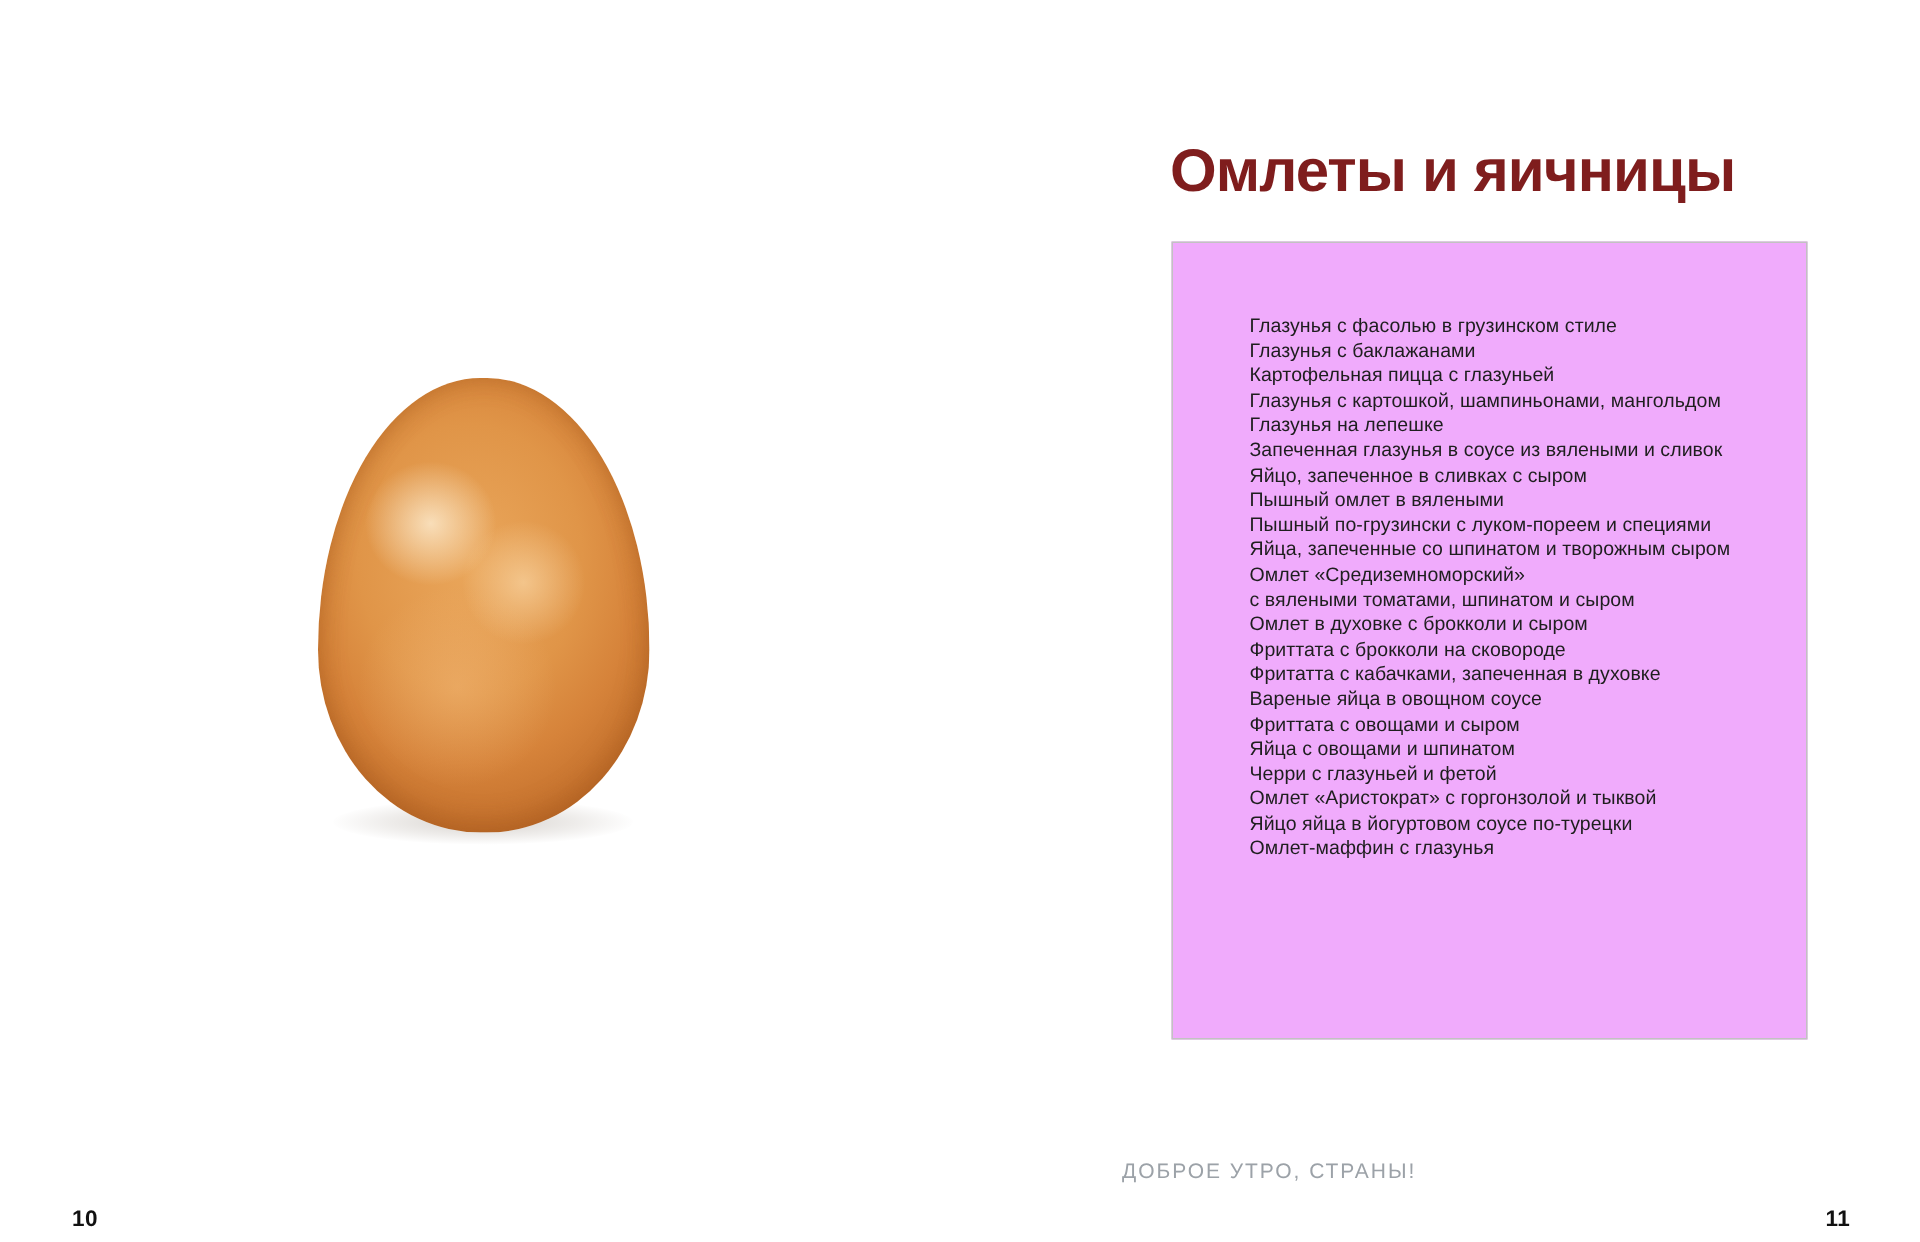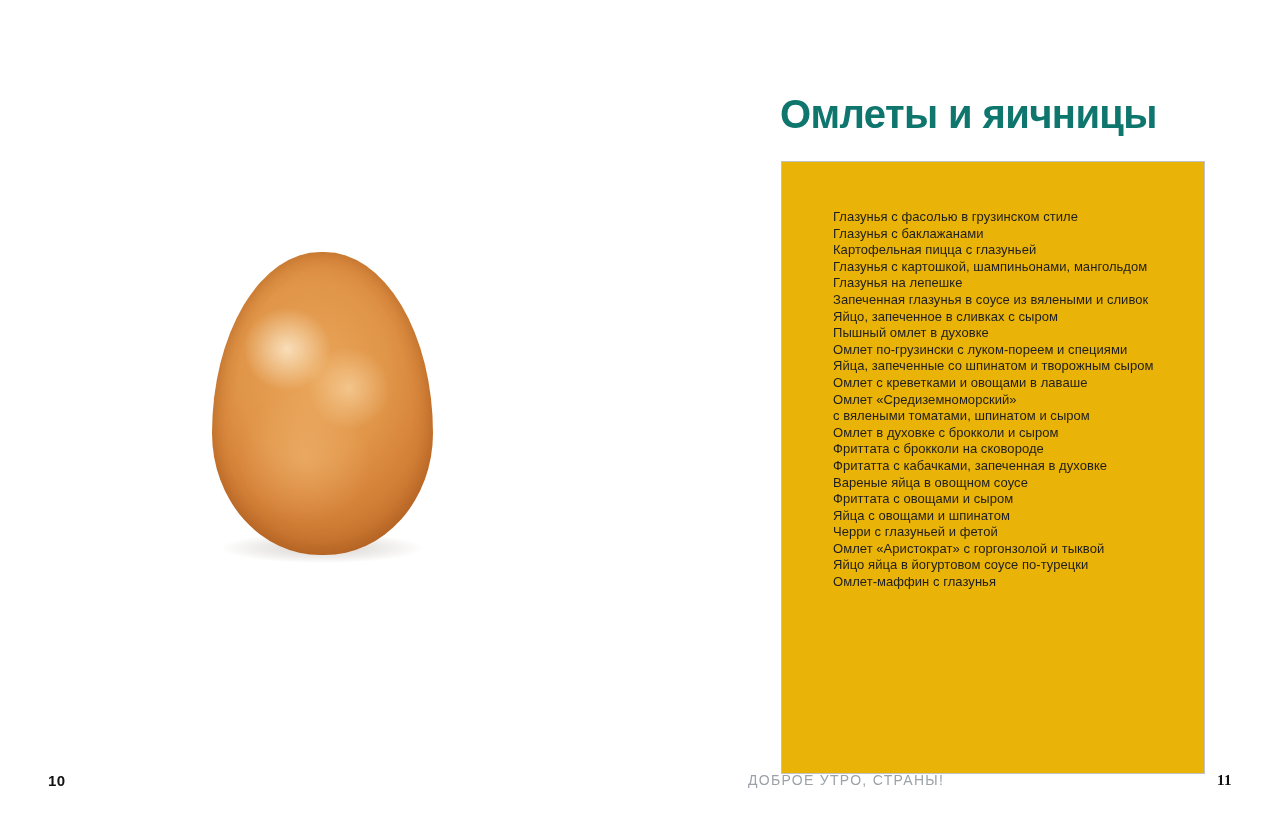--- a/index.html
+++ b/index.html
@@ -42,44 +42,45 @@
       radial-gradient(ellipse 75% 66% at 46% 40%, #eaa75c 0%, #e09548 45%, #d6833a 68%, #c87530 85%, #bd6a29 100%);
     box-shadow: inset 0 -6px 18px rgba(150,75,20,0.35), inset 0 4px 14px rgba(170,95,30,0.30);
   }
 
   .page-num {
     position: absolute;
     font-size: 15px;
     font-weight: 700;
     color: #111111;
     letter-spacing: 0.3px;
+    margin-top: 32px;
   }
   .page-num-left  { left: 48px;  top: 772px; }
-  .page-num-right { left: 1217px; top: 772px; font-family: Liberation Serif, serif; }
+  .page-num-right { left: 1217px; top: 772px; }
 
   
   .title {
     position: absolute;
     left: 780px;
     top: 92px;
     font-size: 40px;
     line-height: 44px;
     font-weight: 700;
     letter-spacing: -0.6px;
-    color: #0f766e;
+    color: #7f1d1d;
   }
 
   .recipe-box {
     position: absolute;
     left: 781px;
     top: 161px;
     width: 424px;
-    height: 613px;
+    height: 532px;
     border: 1px solid #c2c2c2;
-    background: #eab308;
+    background: #f0abfc;
   }
   .recipe-list {
     position: absolute;
     left: 51px;
     top: 47px;
     right: 10px;
   }
   .recipe-line {
     font-size: 13px;
     line-height: 16.6px;
@@ -113,24 +114,23 @@
 
   <div class="recipe-box">
     <div class="recipe-list">
         <div class="recipe-line">Глазунья с фасолью в грузинском стиле</div>
         <div class="recipe-line">Глазунья с баклажанами</div>
         <div class="recipe-line">Картофельная пицца с глазуньей</div>
         <div class="recipe-line">Глазунья с картошкой, шампиньонами, мангольдом</div>
         <div class="recipe-line">Глазунья на лепешке</div>
         <div class="recipe-line">Запеченная глазунья в соусе из вялеными и сливок</div>
         <div class="recipe-line">Яйцо, запеченное в сливках с сыром</div>
-        <div class="recipe-line">Пышный омлет в духовке</div>
-        <div class="recipe-line">Омлет по-грузински с луком-пореем и специями</div>
+        <div class="recipe-line">Пышный омлет в вялеными</div>
+        <div class="recipe-line">Пышный по-грузински с луком-пореем и специями</div>
         <div class="recipe-line">Яйца, запеченные со шпинатом и творожным сыром</div>
-        <div class="recipe-line">Омлет с креветками и овощами в лаваше</div>
         <div class="recipe-line">Омлет «Средиземноморский»</div>
         <div class="recipe-line">с вялеными томатами, шпинатом и сыром</div>
         <div class="recipe-line">Омлет в духовке с брокколи и сыром</div>
         <div class="recipe-line">Фриттата с брокколи на сковороде</div>
         <div class="recipe-line">Фритатта с кабачками, запеченная в духовке</div>
         <div class="recipe-line">Вареные яйца в овощном соусе</div>
         <div class="recipe-line">Фриттата с овощами и сыром</div>
         <div class="recipe-line">Яйца с овощами и шпинатом</div>
         <div class="recipe-line">Черри с глазуньей и фетой</div>
         <div class="recipe-line">Омлет «Аристократ» с горгонзолой и тыквой</div>

